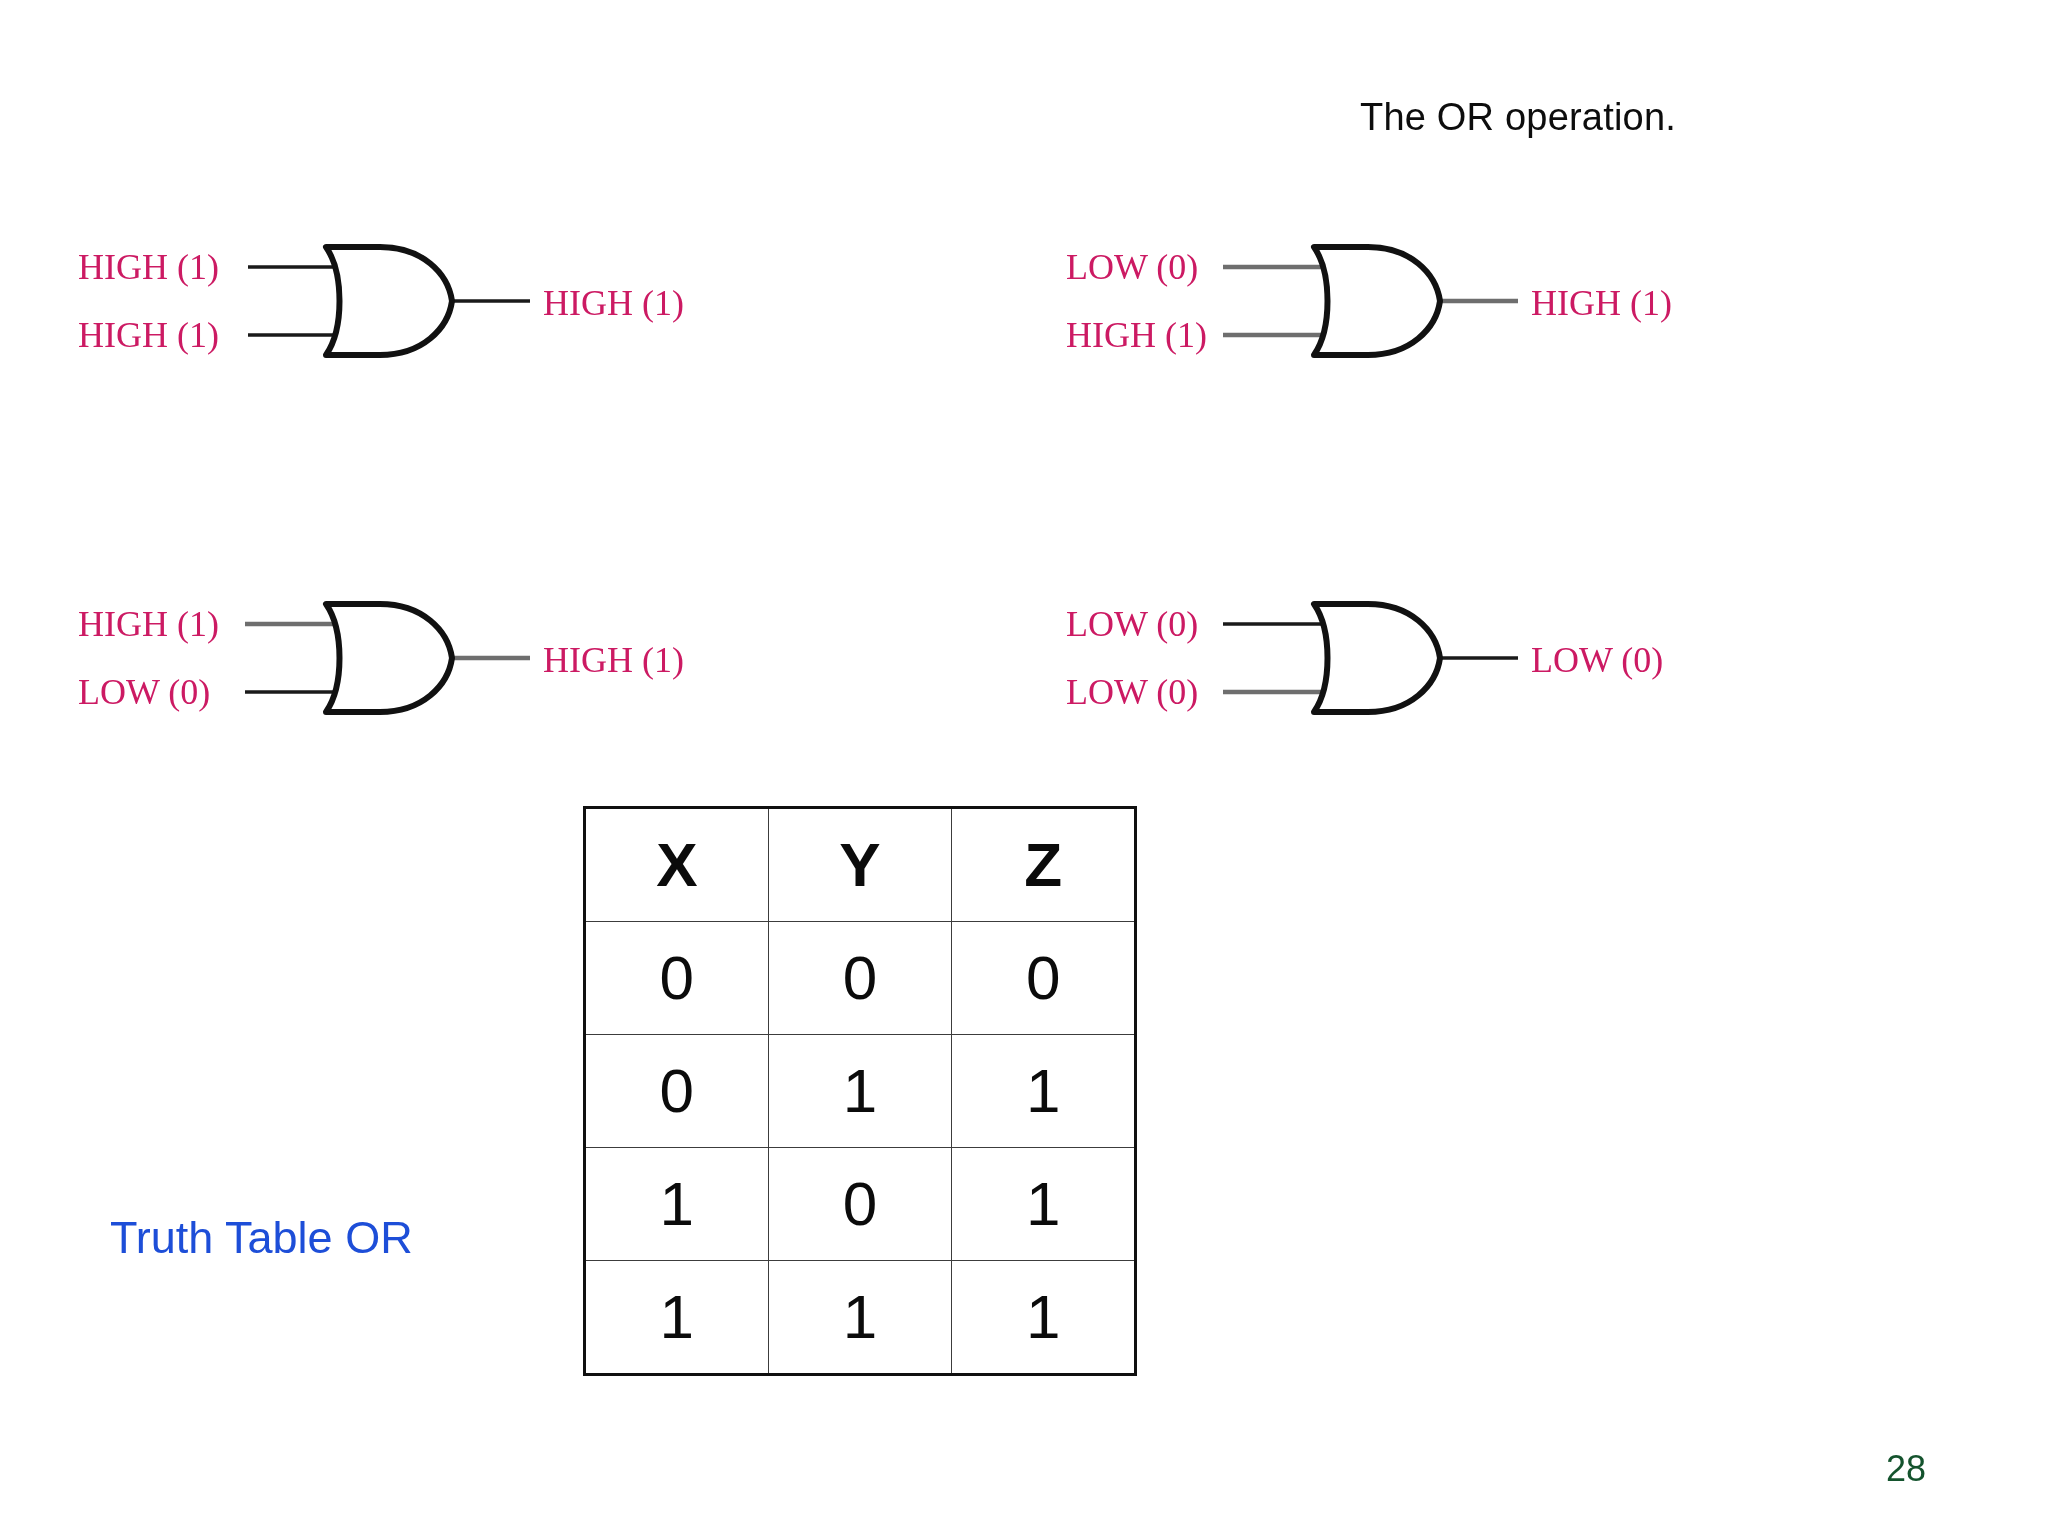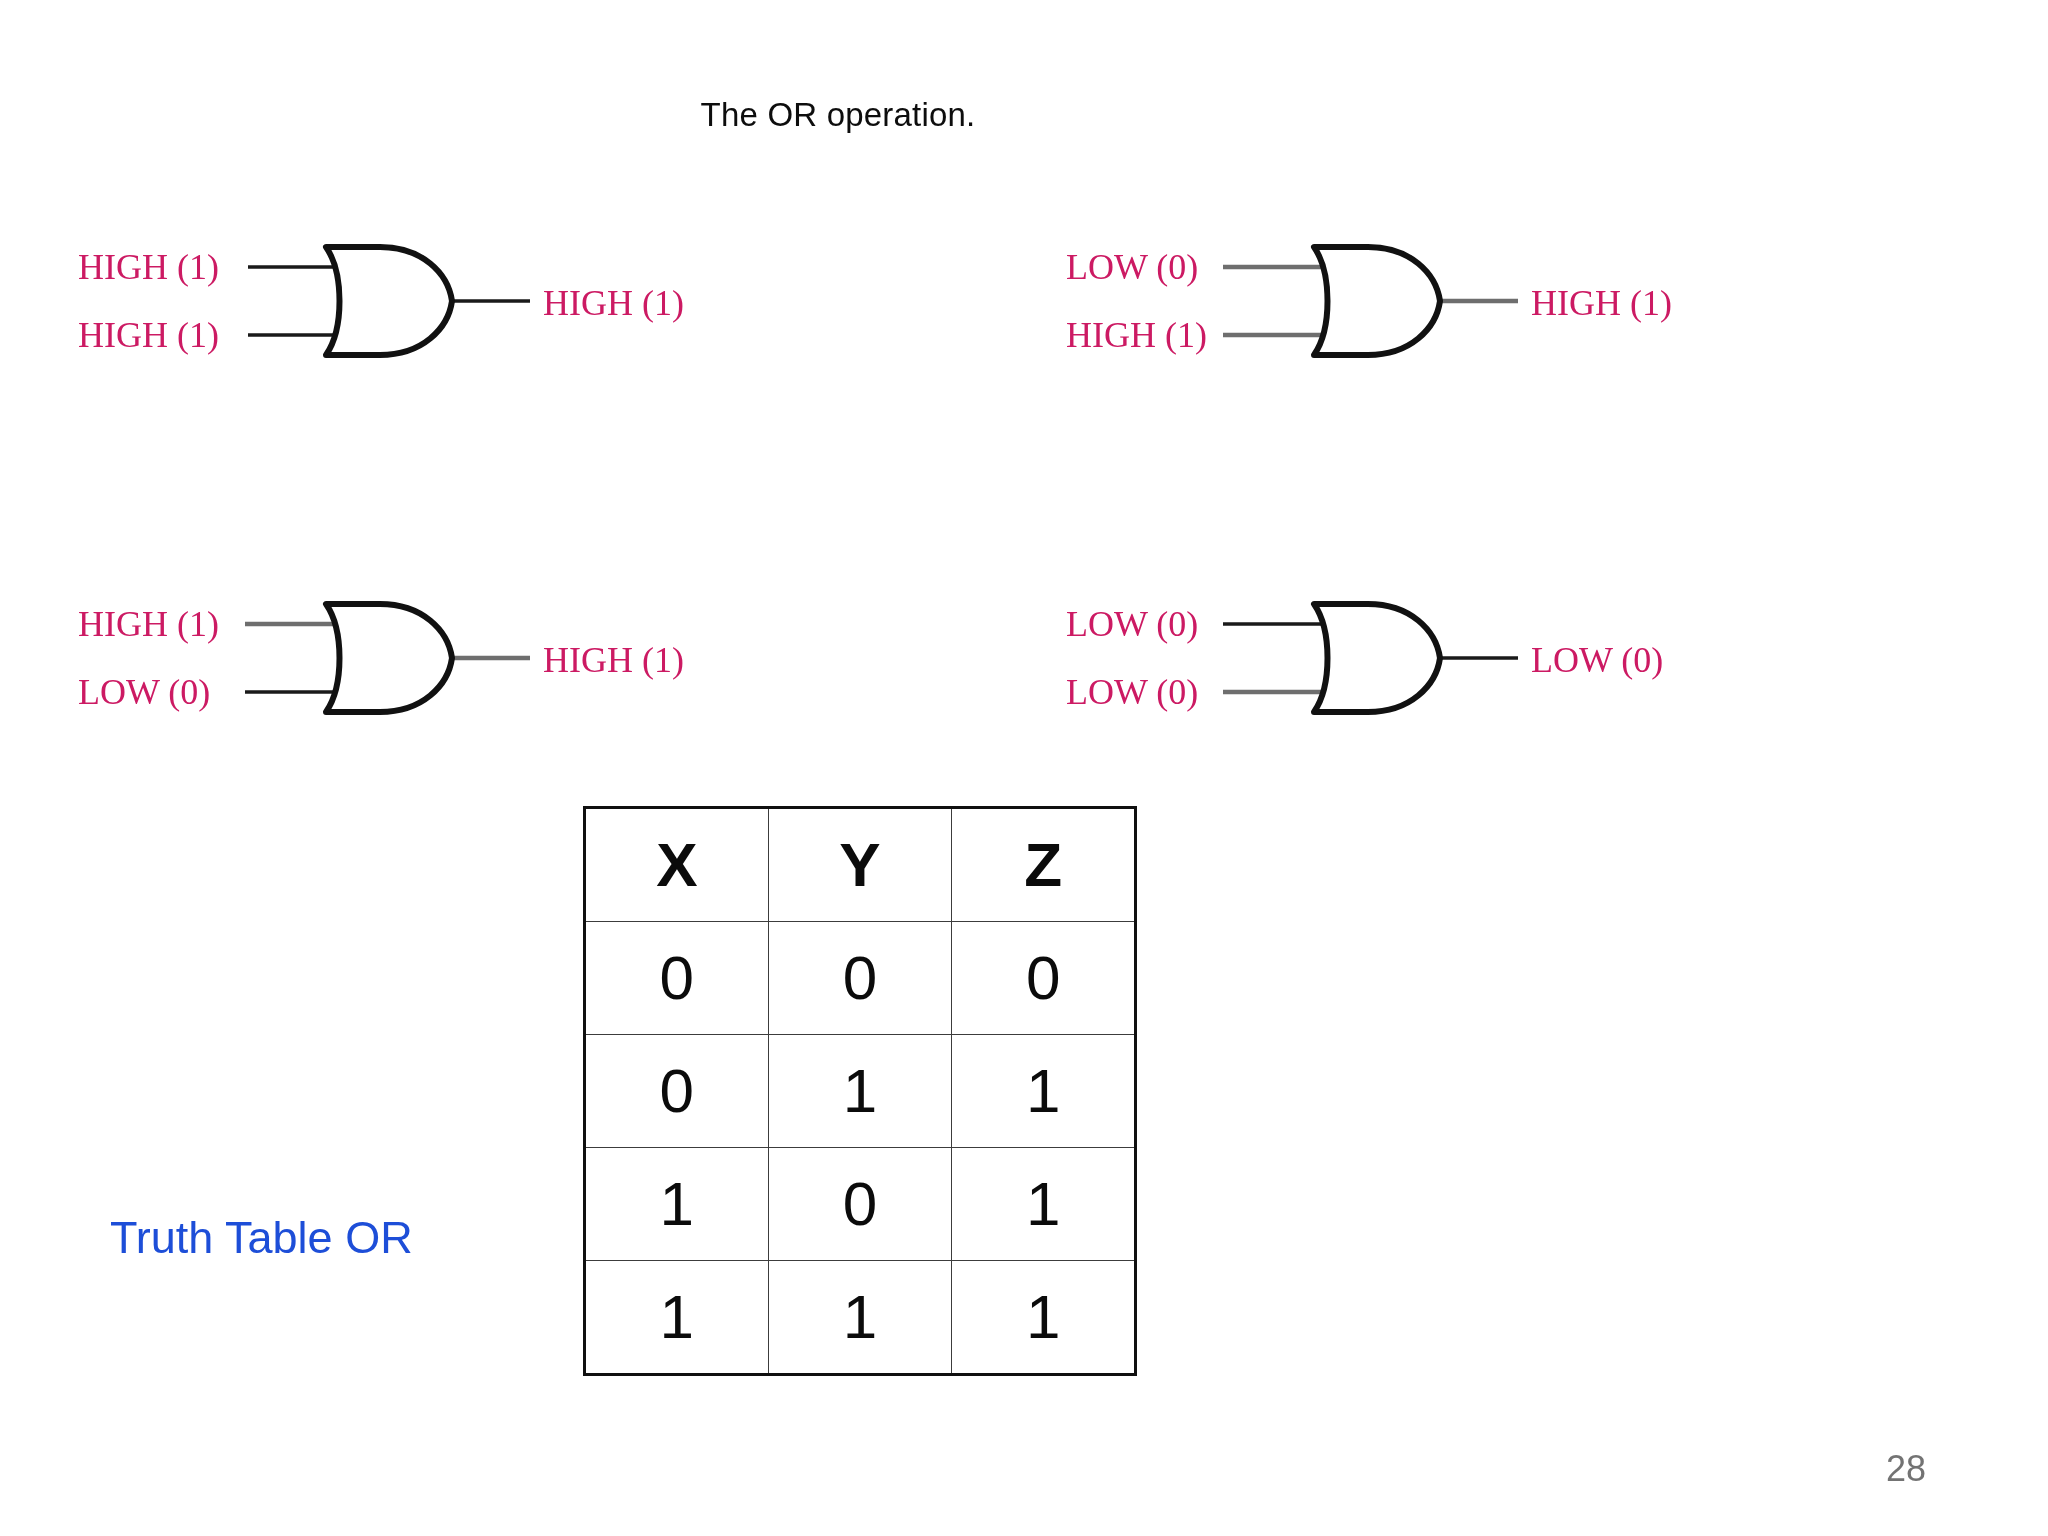--- a/index.html
+++ b/index.html
@@ -14,23 +14,23 @@
     overflow: hidden;
     font-family: "Liberation Sans", sans-serif;
   }
 
   
   .slide-title {
     position: absolute;
     left: 0;
     top: 96px;
     width: 1676px;
-    text-align: center;
+    text-align: right;
     font-family: "Liberation Sans", sans-serif;
-    font-size: 33px;
+    font-size: 38px;
     font-weight: 400;
     color: #0d0d0d;
     letter-spacing: 0.2px;
   }
 
   
   .gate-fig {
     position: absolute;
     width: 820px;
     height: 185px;
@@ -90,21 +90,21 @@
     white-space: nowrap;
   }
 
   
   .page-number {
     position: absolute;
     left: 1886px;
     top: 1448px;
     font-family: "Liberation Sans", sans-serif;
     font-size: 36px;
-    color: #737373;
+    color: #14532d;
   }
 </style>
 </head>
 <body>
 
 <div class="slide-title">The OR operation.</div>
 
 <div class="gate-fig g1">
   <svg width="820" height="185" viewBox="0 0 820 185" xmlns="http://www.w3.org/2000/svg">
     <text class="sig-label" x="18" y="44">HIGH (1)</text>

